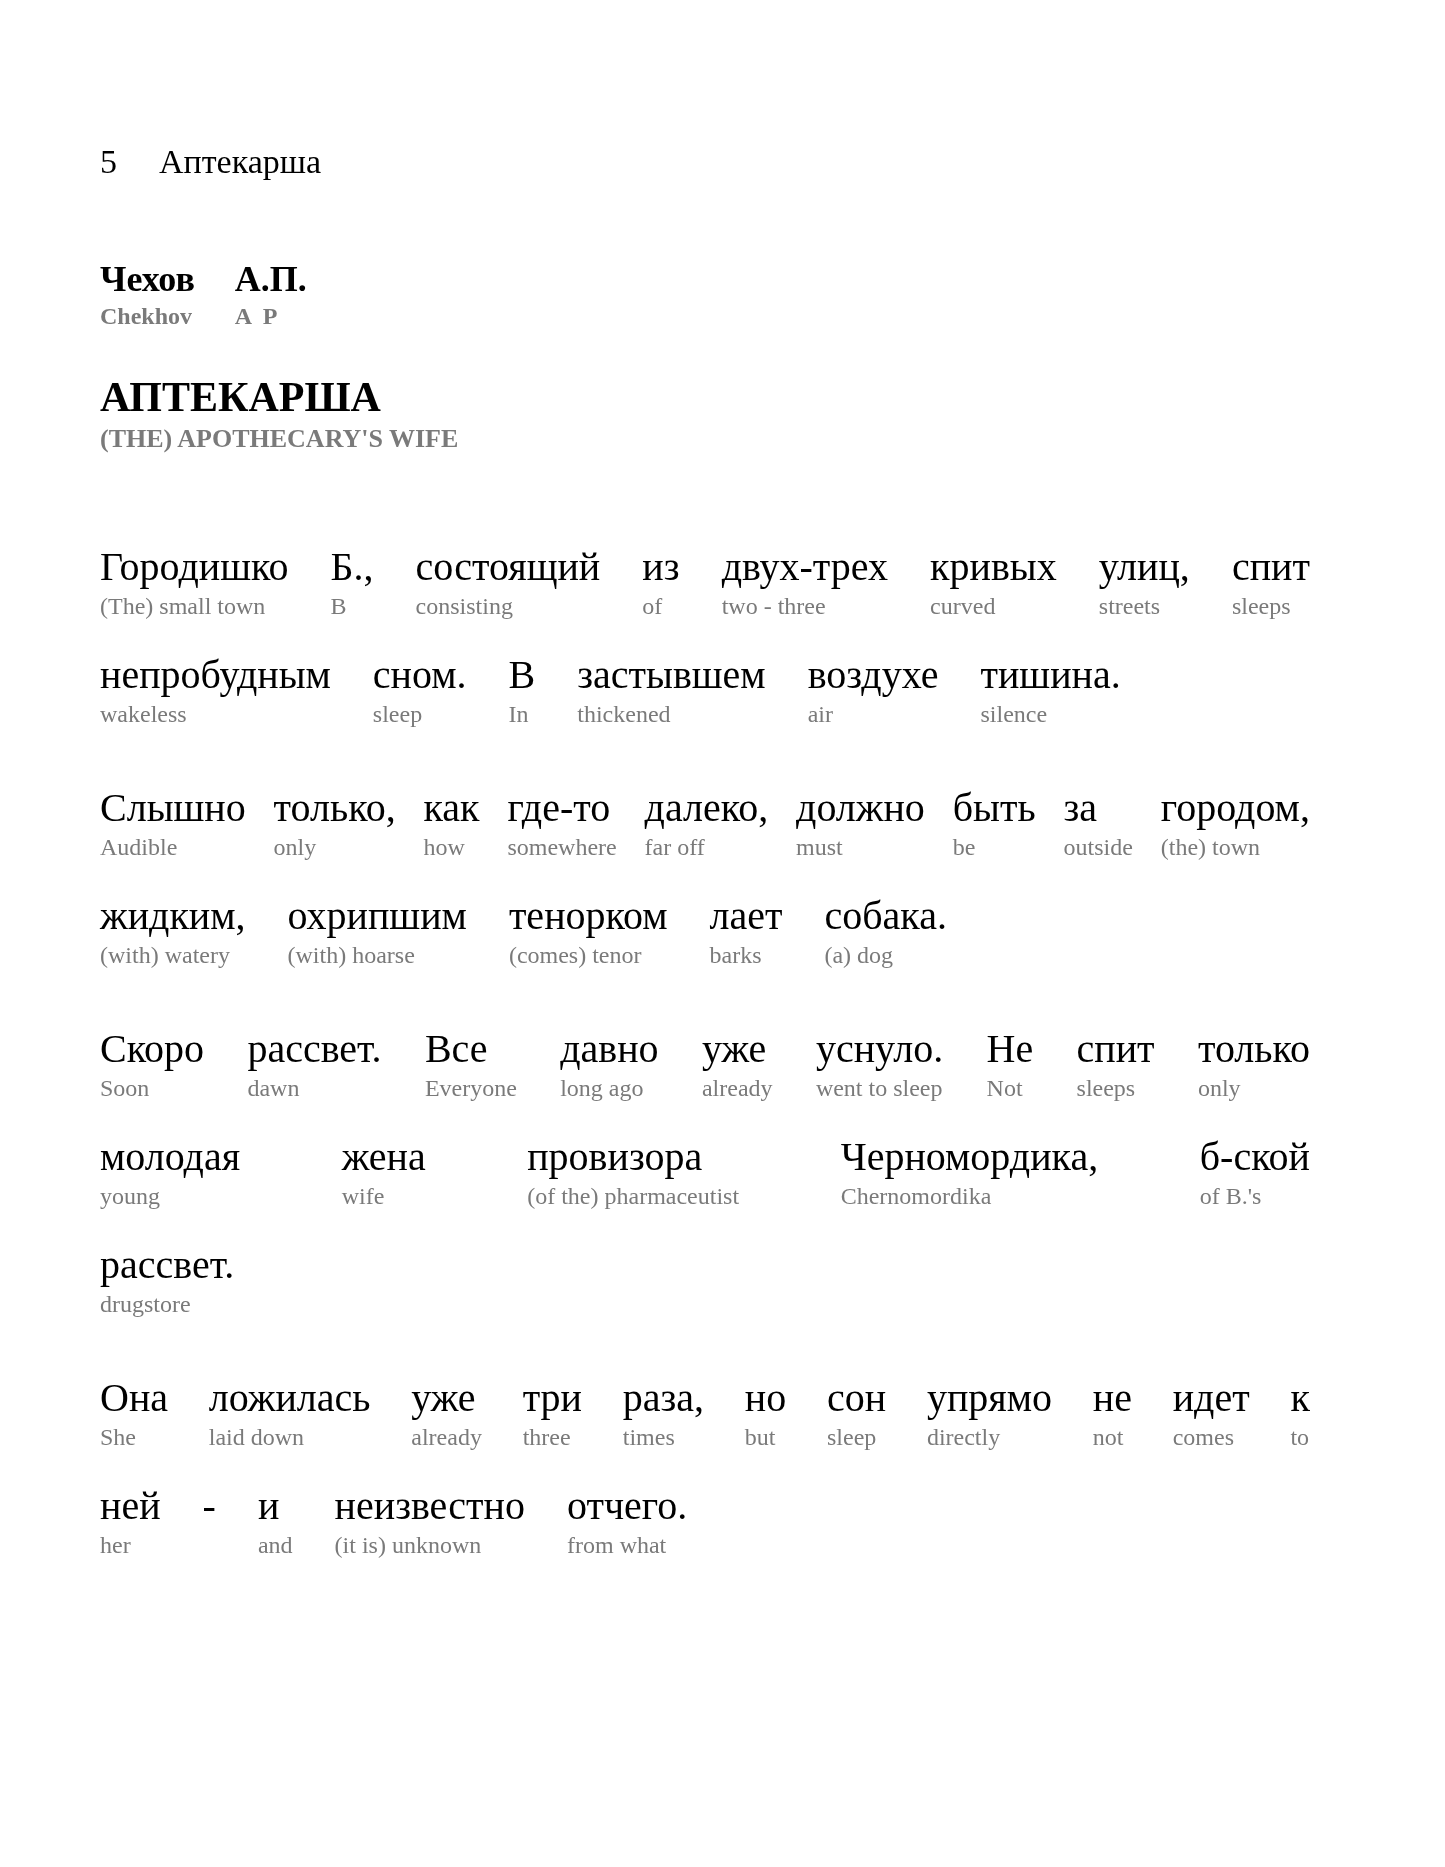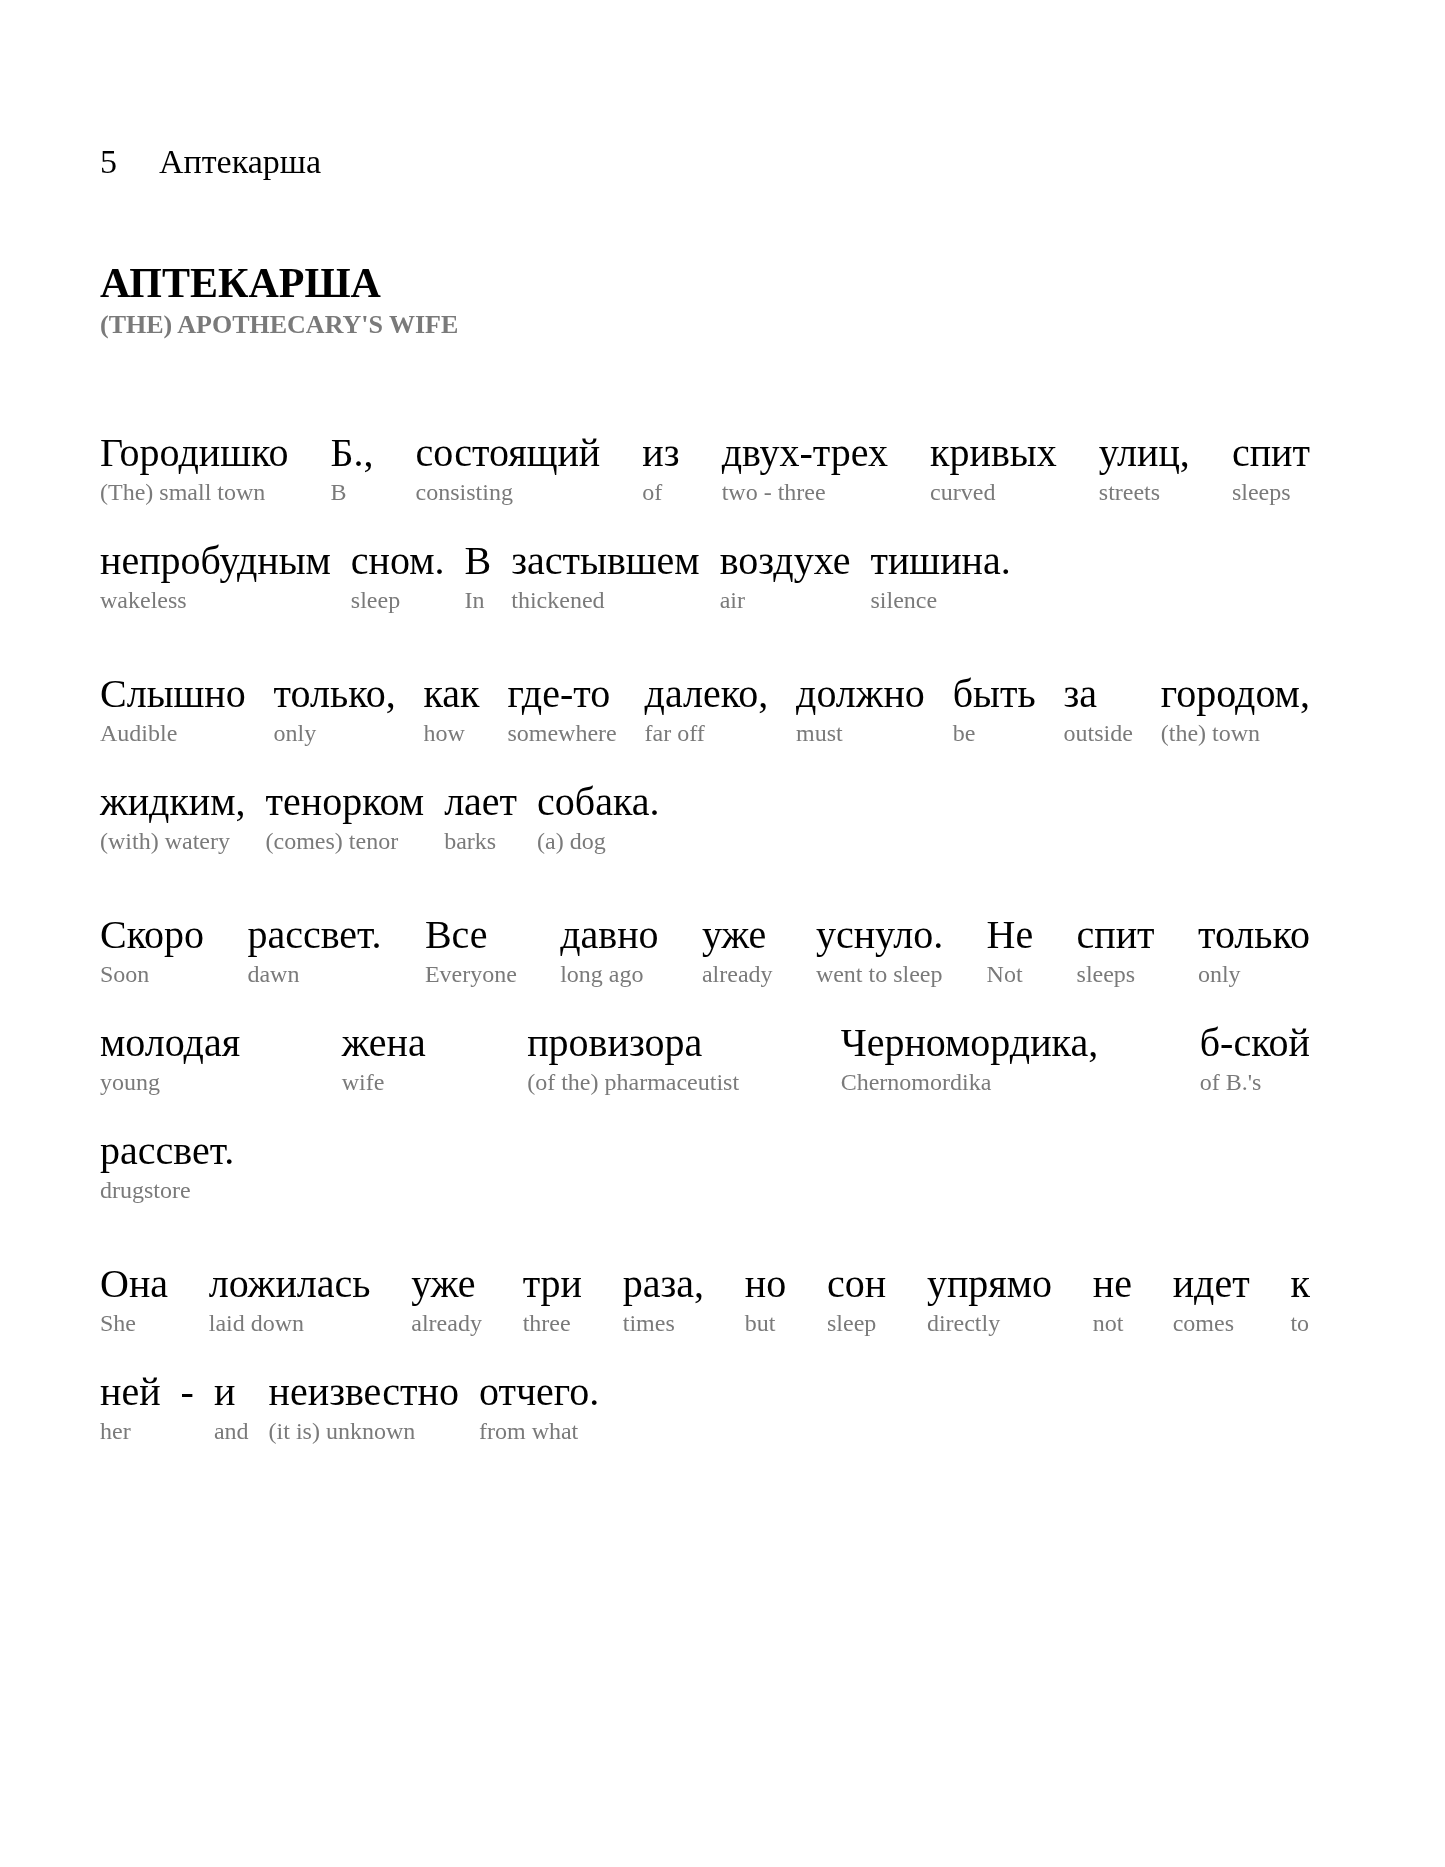--- a/index.html
+++ b/index.html
@@ -48,34 +48,44 @@
   .title-block .ru { font-weight: bold; font-size: 42px; line-height: 52px; }
   .title-block .en { font-weight: bold; font-size: 26px; line-height: 32px; }
 
   
   .paragraph { margin-bottom: 55px; }
   .line {
     display: flex;
     margin-bottom: 30px;
   }
   .line.justified { justify-content: space-between; }
-  .line.plain { gap: 20px; }
+  .line.plain { gap: 42px; }
   .word .ru { font-size: 40px; line-height: 48px; }
   .word .en { font-size: 24px; line-height: 30px; font-family: Liberation Serif, serif; }
 </style>
 </head>
 <body>
 
 <div class="page">
 
   <div class="runhead">
     <span>5</span>
     <span>Аптекарша</span>
   </div>
 
+  <div class="author">
+    <div class="pair">
+      <span class="ru">Чехов</span>
+      <span class="en">Chekhov</span>
+    </div>
+    <div class="pair">
+      <span class="ru">А.П.</span>
+      <span class="en">A  P</span>
+    </div>
+  </div>
 
   <div class="title-block pair">
     <span class="ru">АПТЕКАРША</span>
     <span class="en">(THE) APOTHECARY'S WIFE</span>
   </div>
 
   <main>
       <div class="paragraph">
         <div class="line justified">
           <div class="word pair">
@@ -176,20 +186,24 @@
             <div class="ru">городом,</div>
             <div class="en">(the) town</div>
           </div>
         </div>
         <div class="line plain">
           <div class="word pair">
             <div class="ru">жидким,</div>
             <div class="en">(with) watery</div>
           </div>
           <div class="word pair">
+            <div class="ru">охрипшим</div>
+            <div class="en">(with) hoarse</div>
+          </div>
+          <div class="word pair">
             <div class="ru">тенорком</div>
             <div class="en">(comes) tenor</div>
           </div>
           <div class="word pair">
             <div class="ru">лает</div>
             <div class="en">barks</div>
           </div>
           <div class="word pair">
             <div class="ru">собака.</div>
             <div class="en">(a) dog</div>

